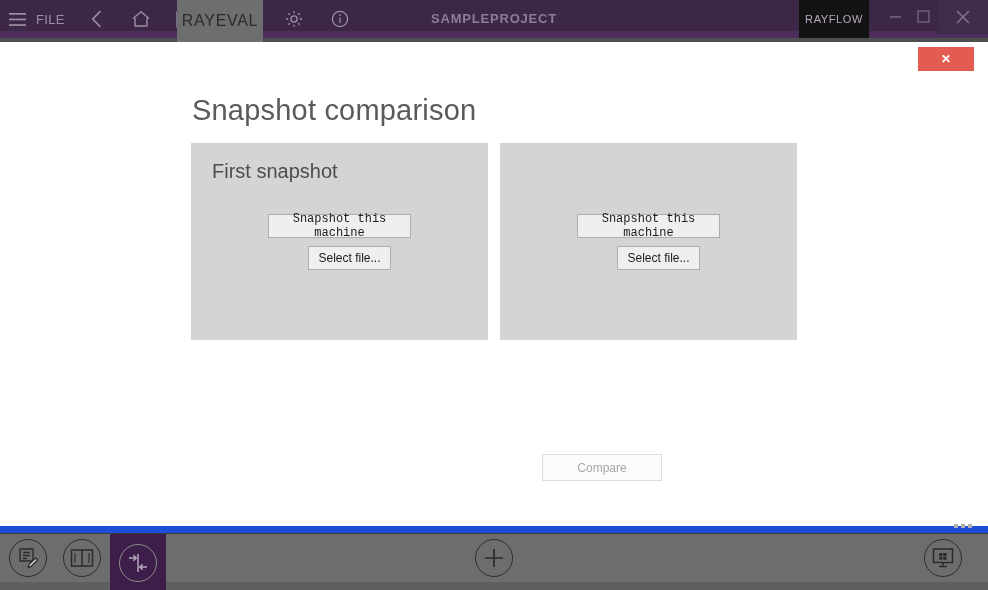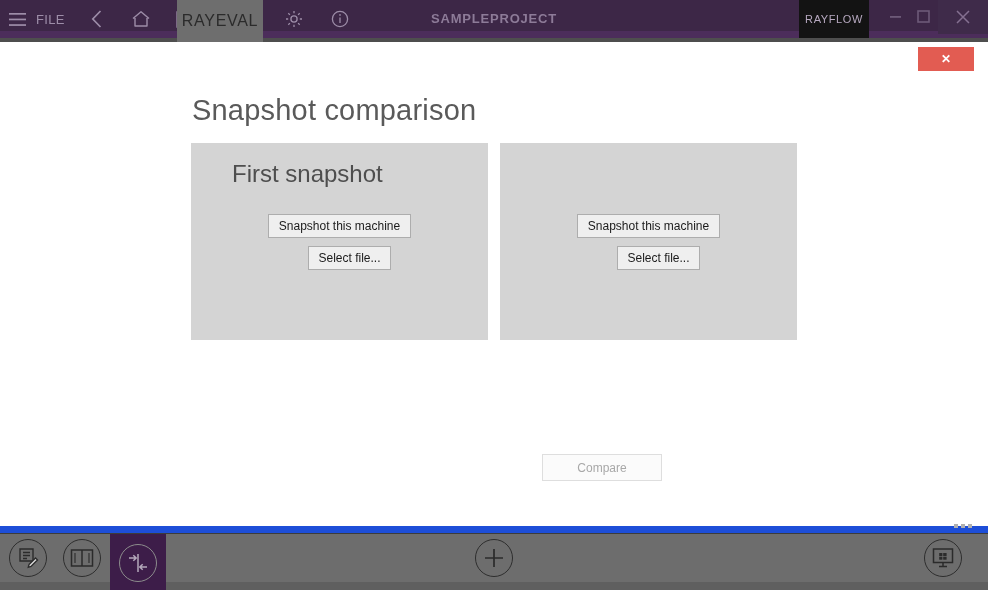--- a/index.html
+++ b/index.html
@@ -168,25 +168,24 @@
   }
   .panel {
     width: 297px;
     height: 197px;
     background: #d4d4d4;
     position: relative;
   }
   .panel-title {
     position: absolute;
     left: 21px; top: 17px;
-    font-size: 24px;
+    font-size: 20px;
     font-weight: 300;
     color: #4e4e4e;
     white-space: nowrap;
-    margin-left: 20px;
   }
   .panel-buttons {
     position: absolute;
     left: 0; top: 71px;
     width: 297px;
     display: flex;
     flex-direction: column;
     align-items: center;
   }
   .btn {
@@ -195,21 +194,21 @@
     color: #1b1b1b;
     font-family: "Liberation Sans", sans-serif;
     font-size: 12px;
     cursor: default;
     padding: 0;
     box-sizing: border-box;
     display: flex;
     align-items: center;
     justify-content: center;
   }
-  .btn-snapshot { width: 143px; height: 24px; }
+  .btn-snapshot { width: 143px; height: 24px; font-family: Liberation Mono, monospace; }
   .btn-select   { width: 83px;  height: 24px; margin-top: 8px; margin-left: 20px; }
 
   .footer-actions {
     position: absolute;
     left: 542px; top: 412px;
     display: flex;
     gap: 20px;
   }
   .btn-compare {
     width: 120px; height: 27px;

